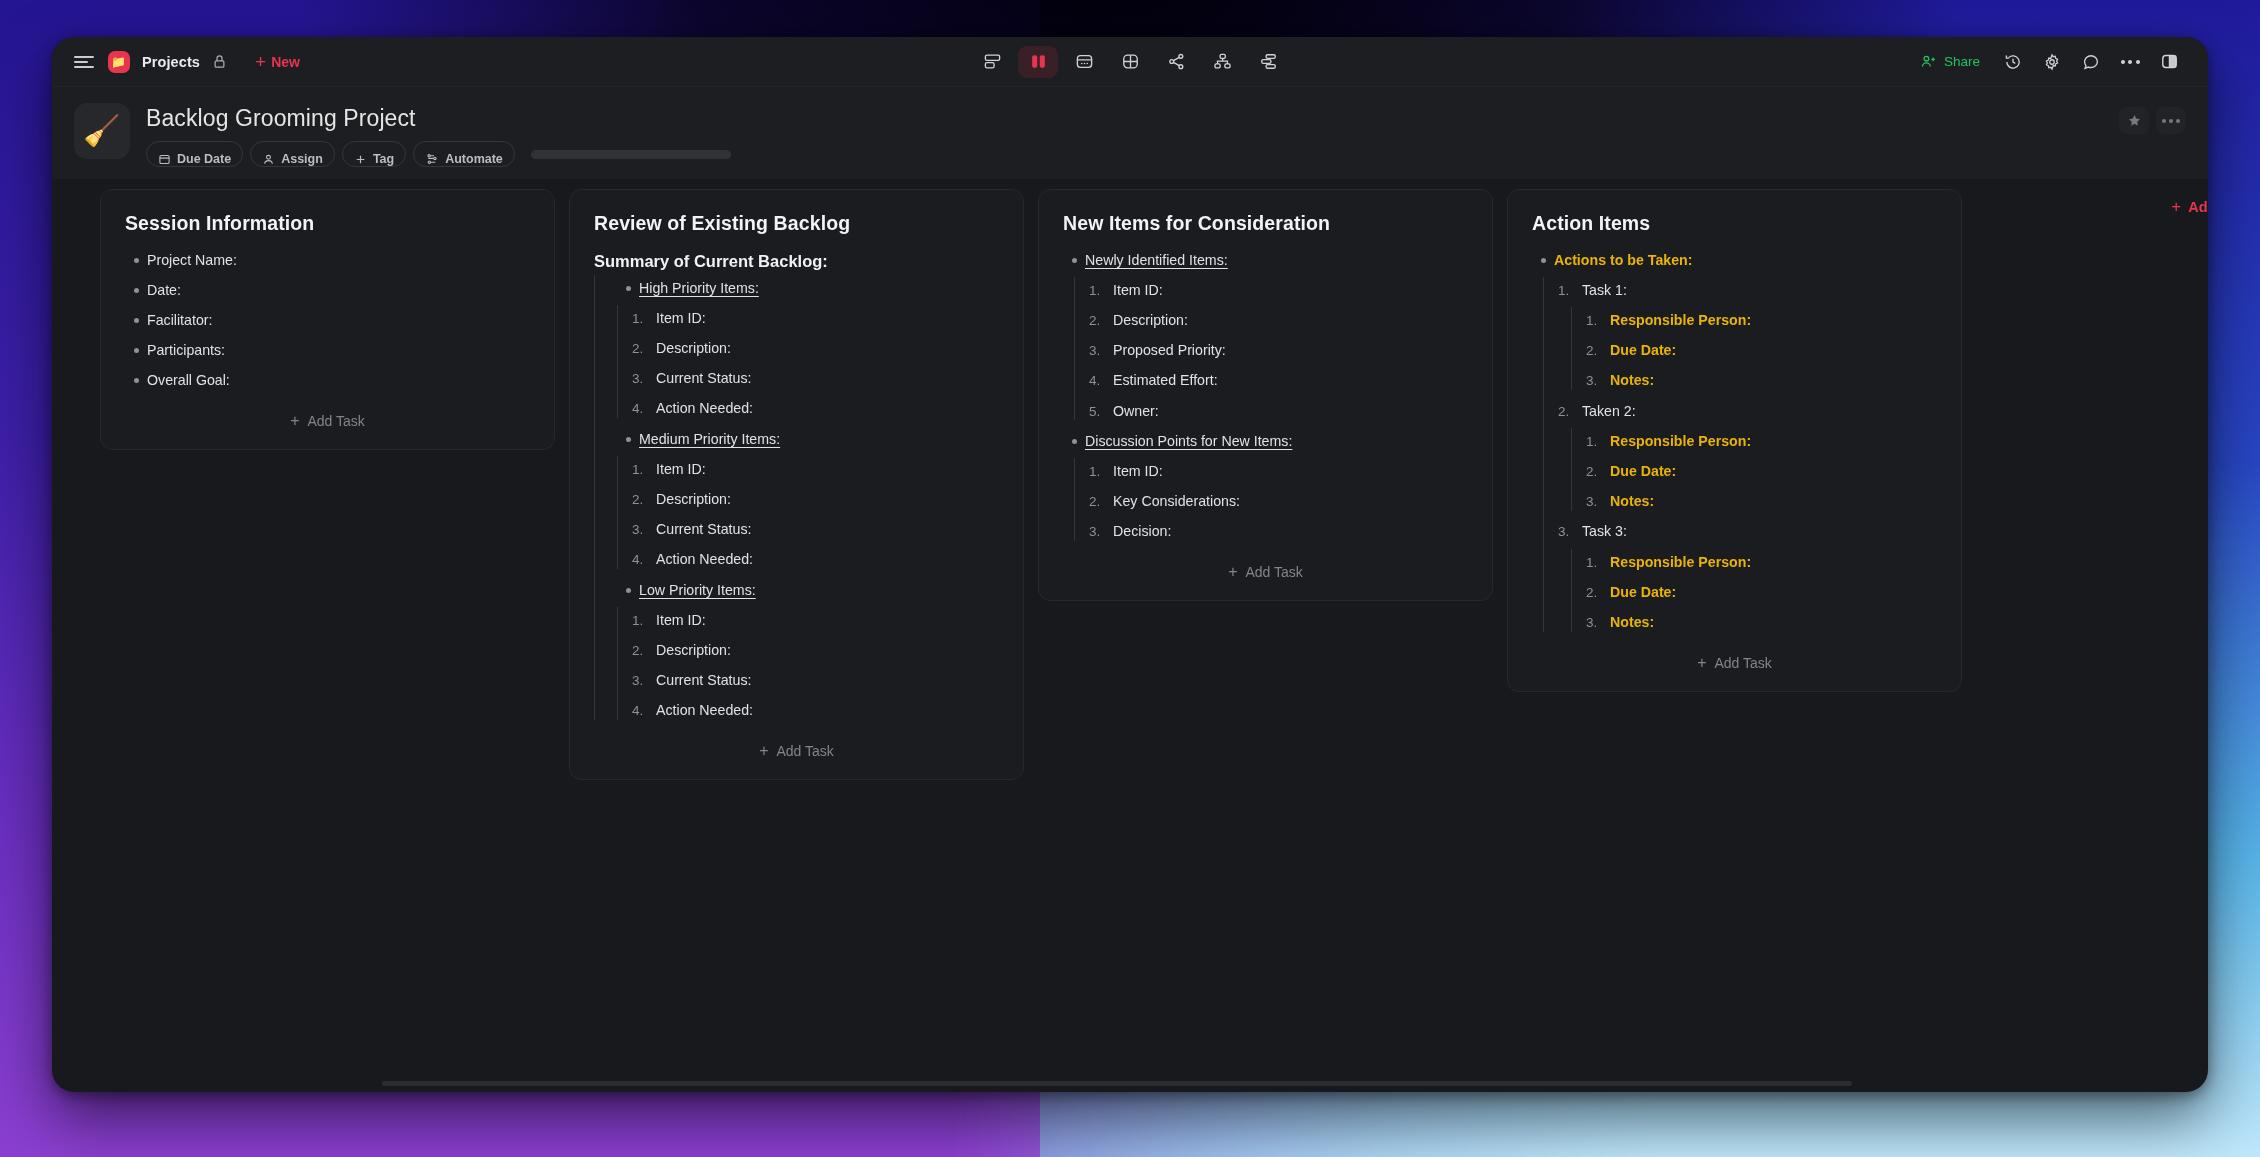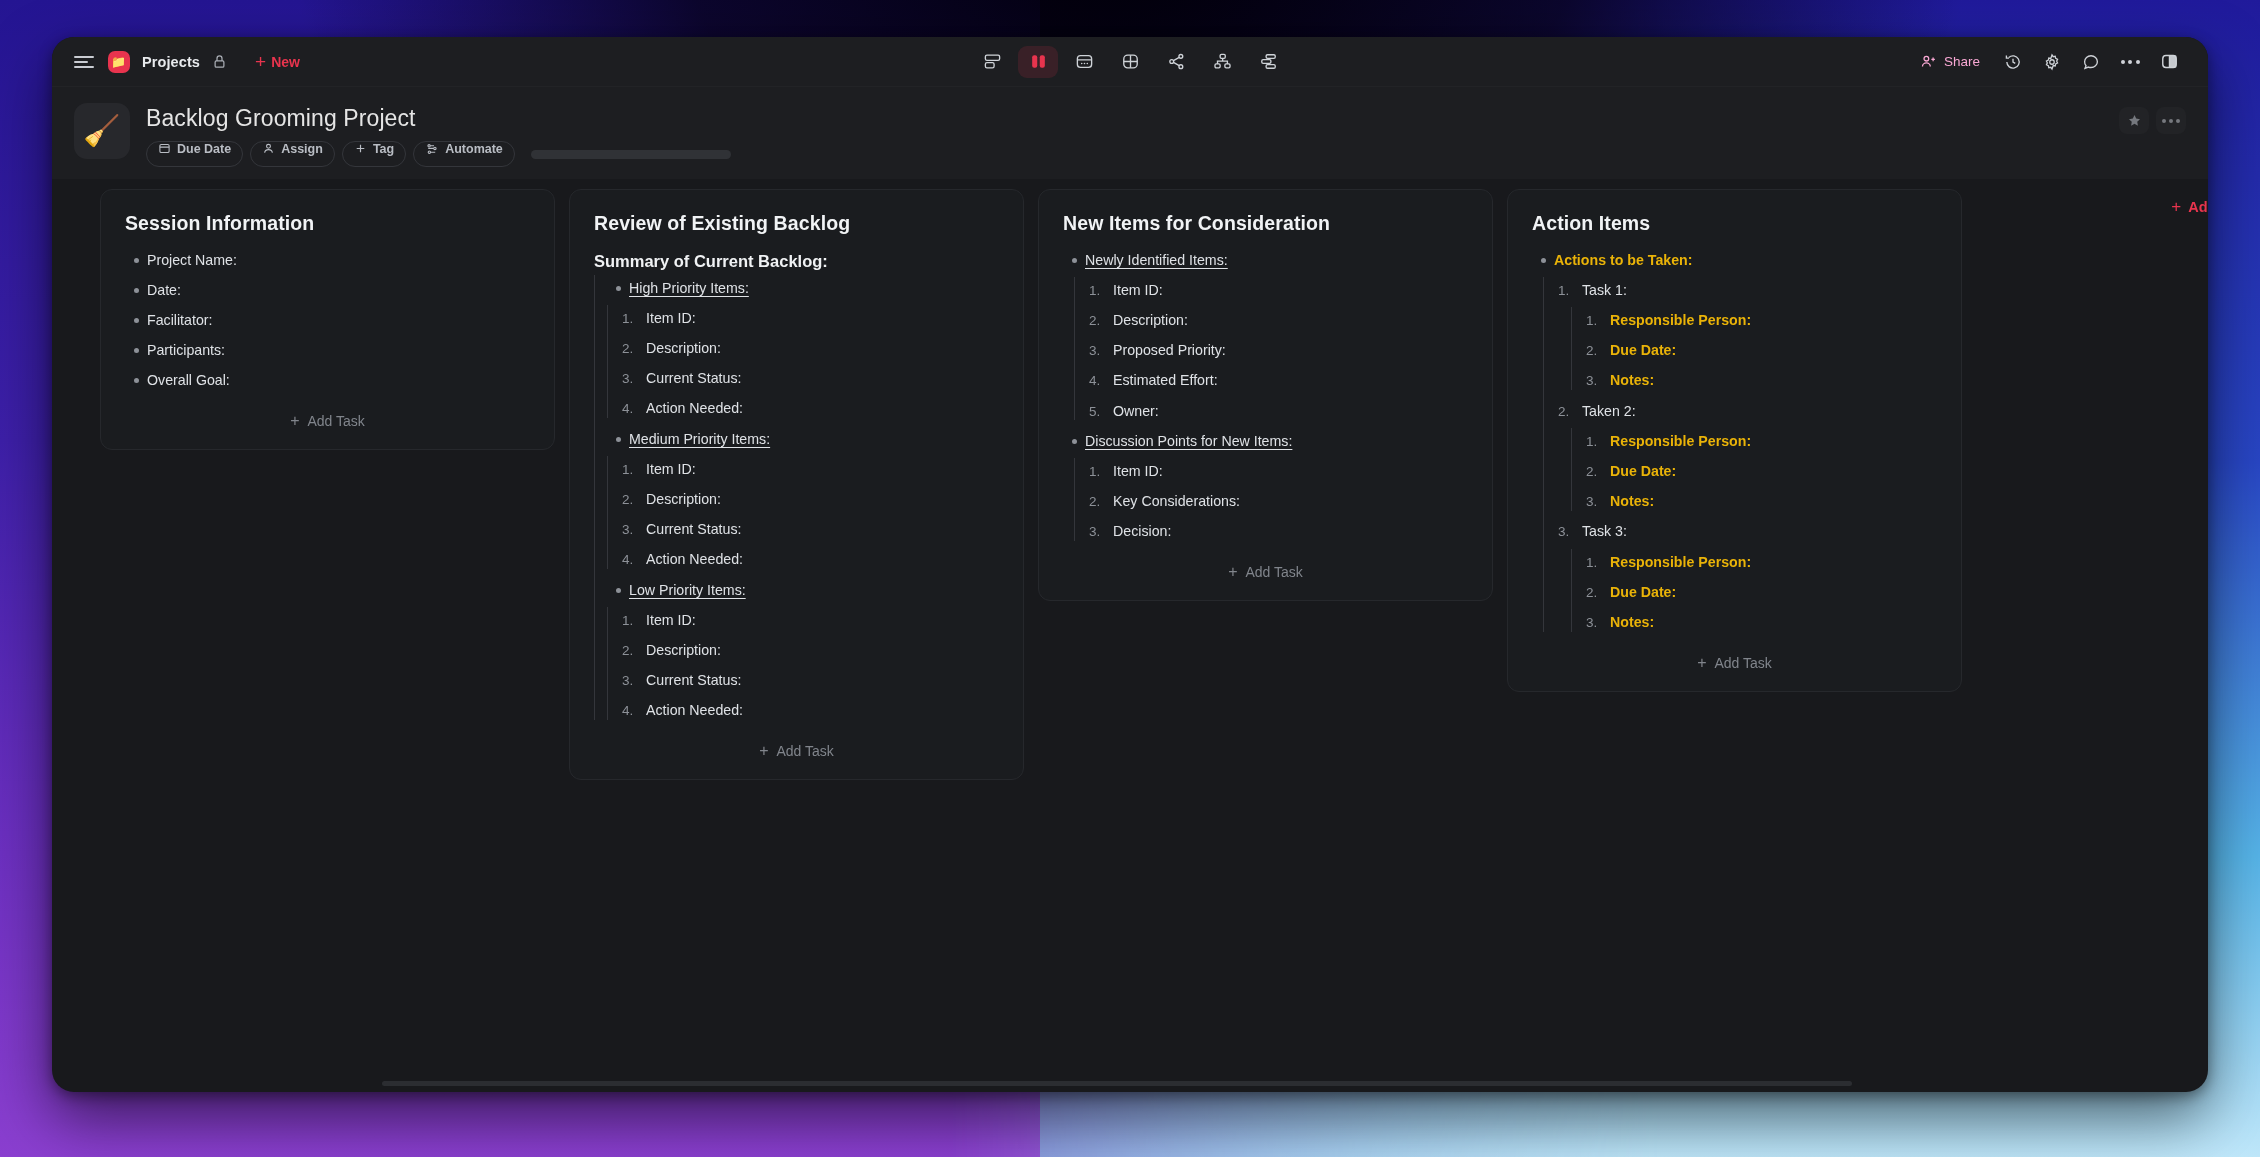--- a/index.html
+++ b/index.html
@@ -94,21 +94,21 @@
     display: flex; align-items: center; justify-content: center;
     color: #cfd3d8; cursor: pointer;
   }
   .viewbtn.active { background: rgba(232,52,78,0.14); }
   .viewbtn svg { display: block; }
 
   .tb-right { margin-left: auto; display: flex; align-items: center; gap: 5px; }
   .share-btn {
     display: flex; align-items: center; gap: 7px;
     padding: 5px 11px; border-radius: 9px;
-    color: #f9a8d4; font-size: 13.5px; cursor: pointer;
+    color: #22c55e; font-size: 13.5px; cursor: pointer;
   }
   .iconbtn {
     width: 34px; height: 32px; border-radius: 9px;
     display:flex; align-items:center; justify-content:center;
     color: #cfd3d8; cursor: pointer;
   }
   .dots { display:flex; gap:3.5px; align-items:center; }
   .dots span { width: 4px; height: 4px; border-radius: 50%; background: #cfd3d8; display:block; }
 
   
@@ -123,21 +123,21 @@
     background: #27282c;
     display:flex; align-items:center; justify-content:center;
     font-size: 30px; line-height: 1;
     flex: 0 0 auto;
     margin-right: 16px;
   }
   .title-block { display: flex; flex-direction: column; gap: 9px; padding-top: 2px; }
   .doc-title { color: #e5e5e5; font-size: 23px; font-weight: 400; letter-spacing: .1px; }
   .chips { display: flex; align-items: center; gap: 7px; }
   .chip {
-    display: flex; align-items: flex-start; gap: 6px;
+    display: flex; align-items: flex-end; gap: 6px;
     height: 26px; padding: 0 11px;
     border: 1px solid #34363b; border-radius: 13px;
     color: #b9bdc4; font-size: 12.5px; font-weight: 600;
     cursor: pointer; white-space: nowrap;
   }
   .chip svg { flex: 0 0 auto; }
   .progbar {
     width: 200px; height: 9px; border-radius: 6px;
     background: #303236; margin-left: 9px;
   }
@@ -188,21 +188,21 @@
     width: 5px; height: 5px; border-radius: 50%; background: #8d9198; display:block;
   }
   .num-row { padding: 5.5px 0; }
   .num-row > .mk {
     flex: 0 0 auto; width: 24px; color: #8d9198; font-size: 13.5px; text-align: left; padding-top: 1px;
   }
   .txt { color: #dfe2e6; }
   .txt.u { text-decoration: underline; text-underline-offset: 3px; }
   .txt.b { font-weight: 700; color: #eab308; }
 
-  .indent { position: relative; padding-left: 13px; }
+  .indent { position: relative; padding-left: 23px; }
   .indent::before {
     content: ""; position: absolute; left: 0; top: 2px; bottom: 6px;
     width: 1px; background: #34363b;
   }
   .sub { position: relative; padding-left: 15px; }
   .sub::before {
     content: ""; position: absolute; left: 0; top: 2px; bottom: 6px;
     width: 1px; background: #34363b;
   }
   .sec-head { color: #f0f2f4; font-size: 16.5px; font-weight: 700; padding: 7px 0 2px 0; }

